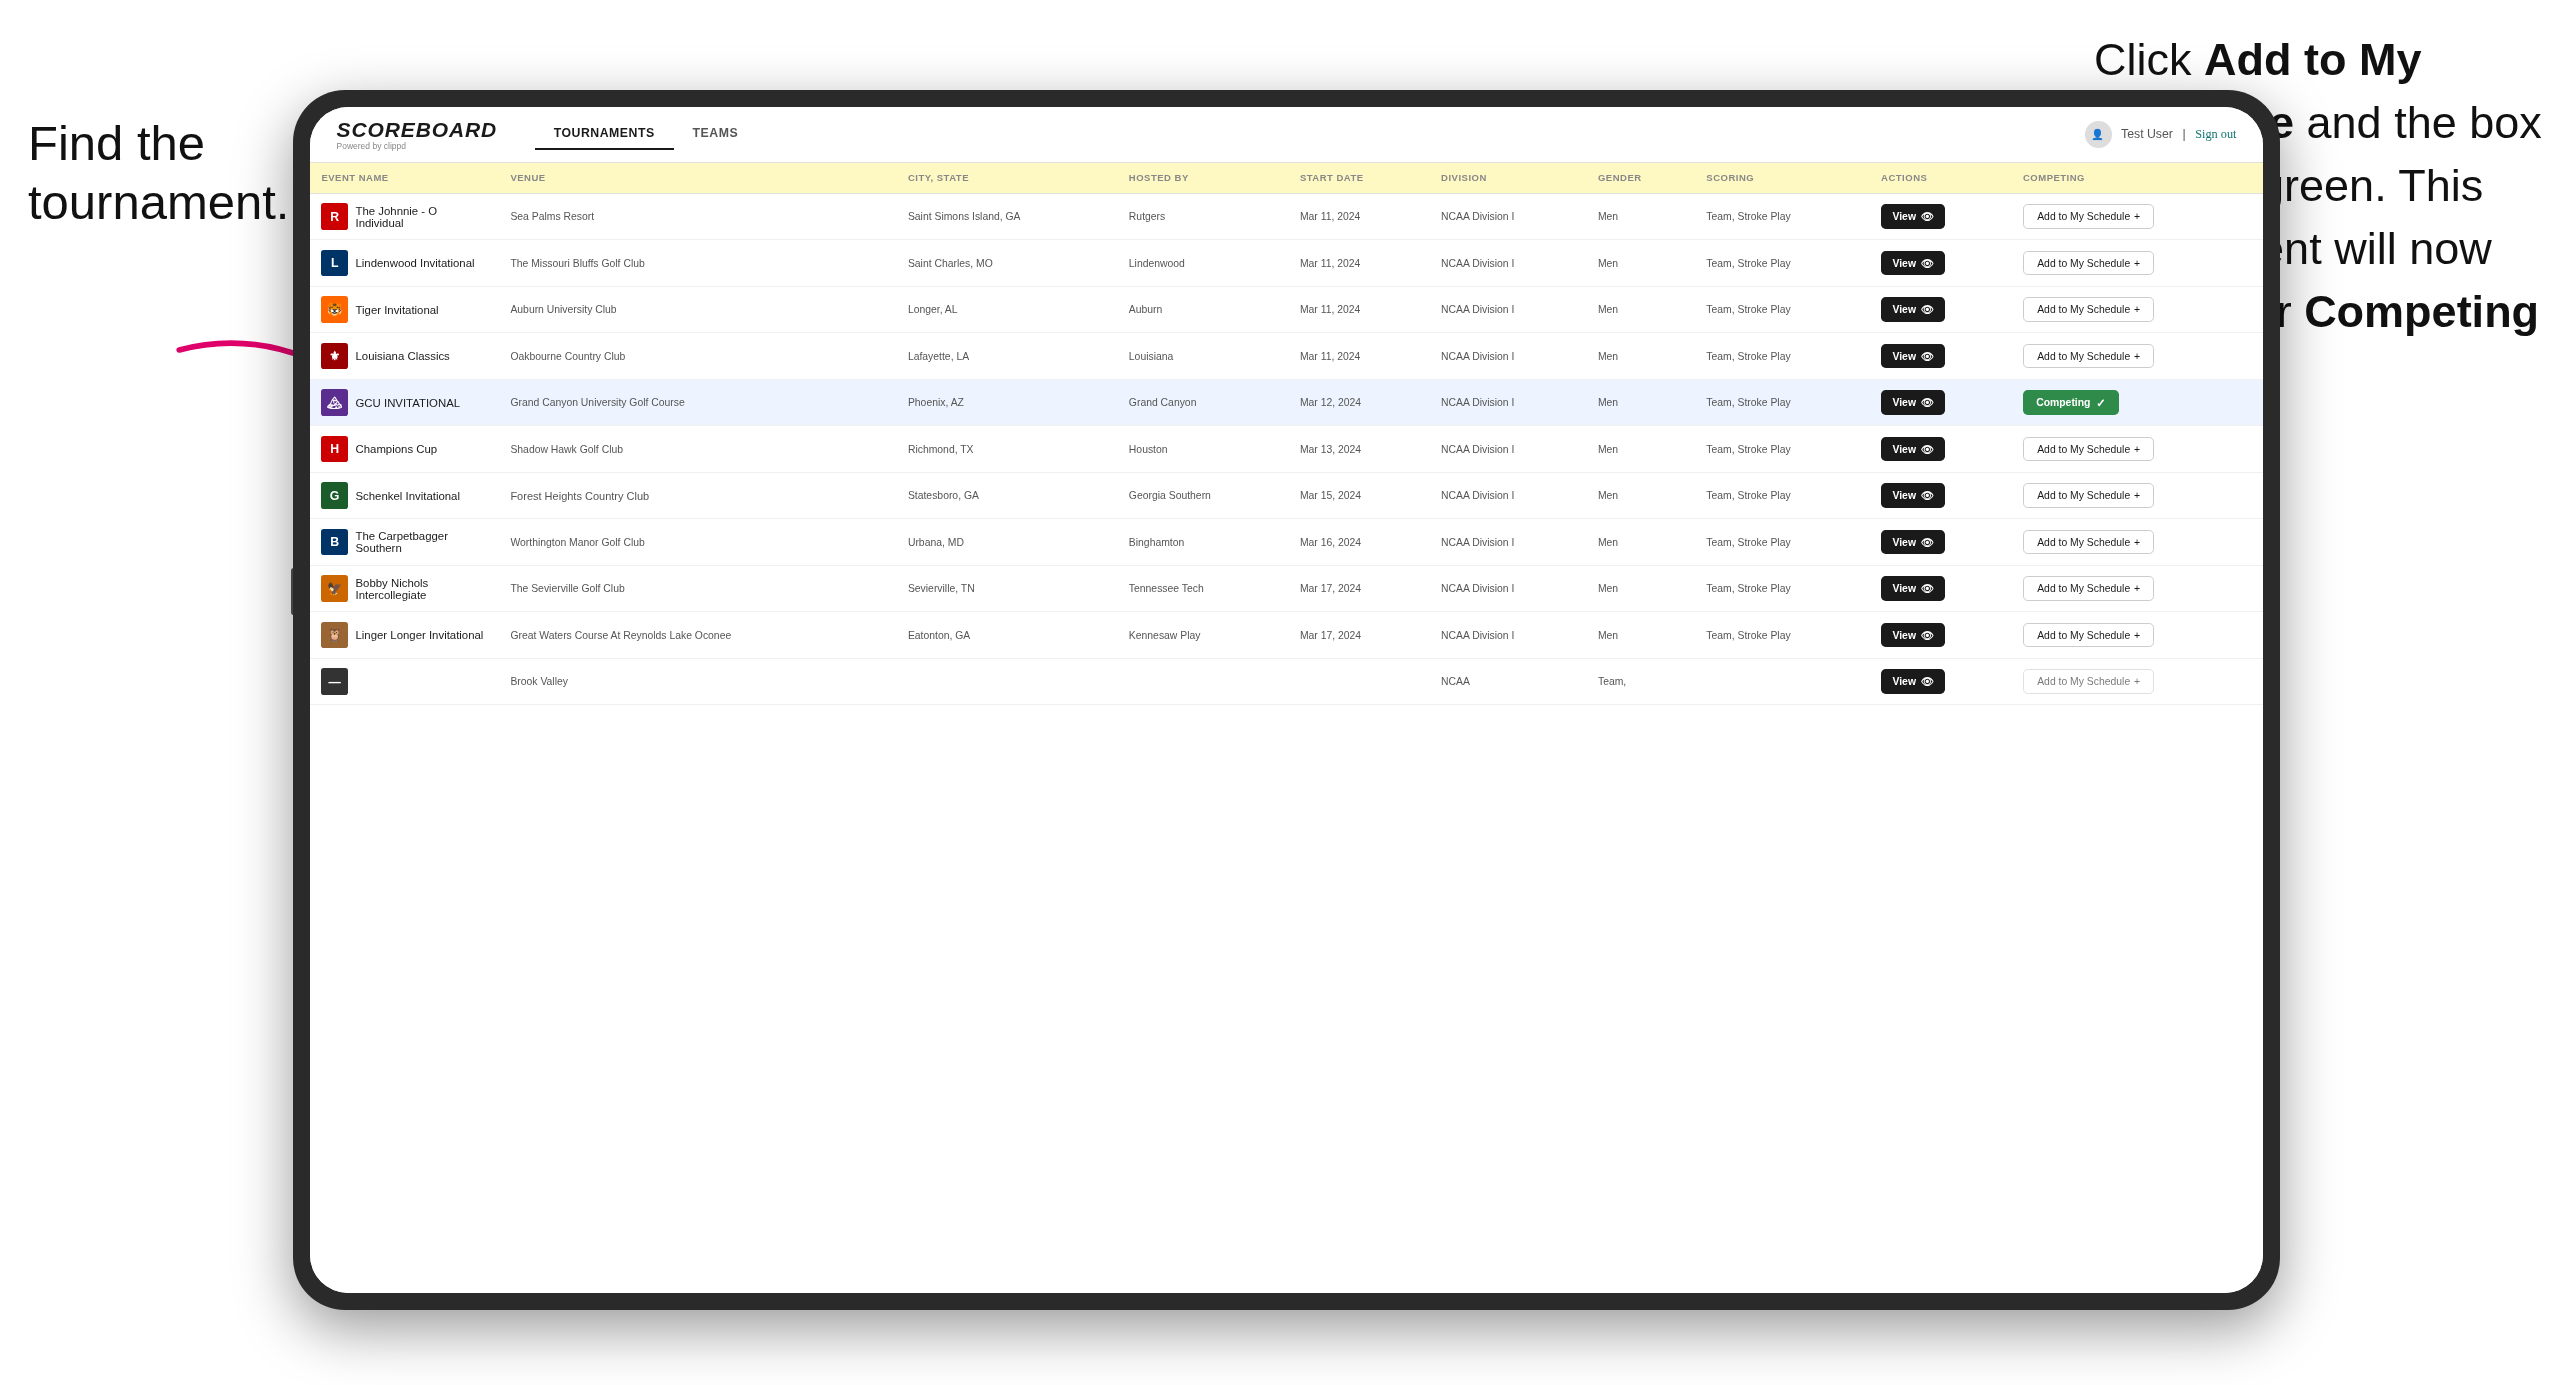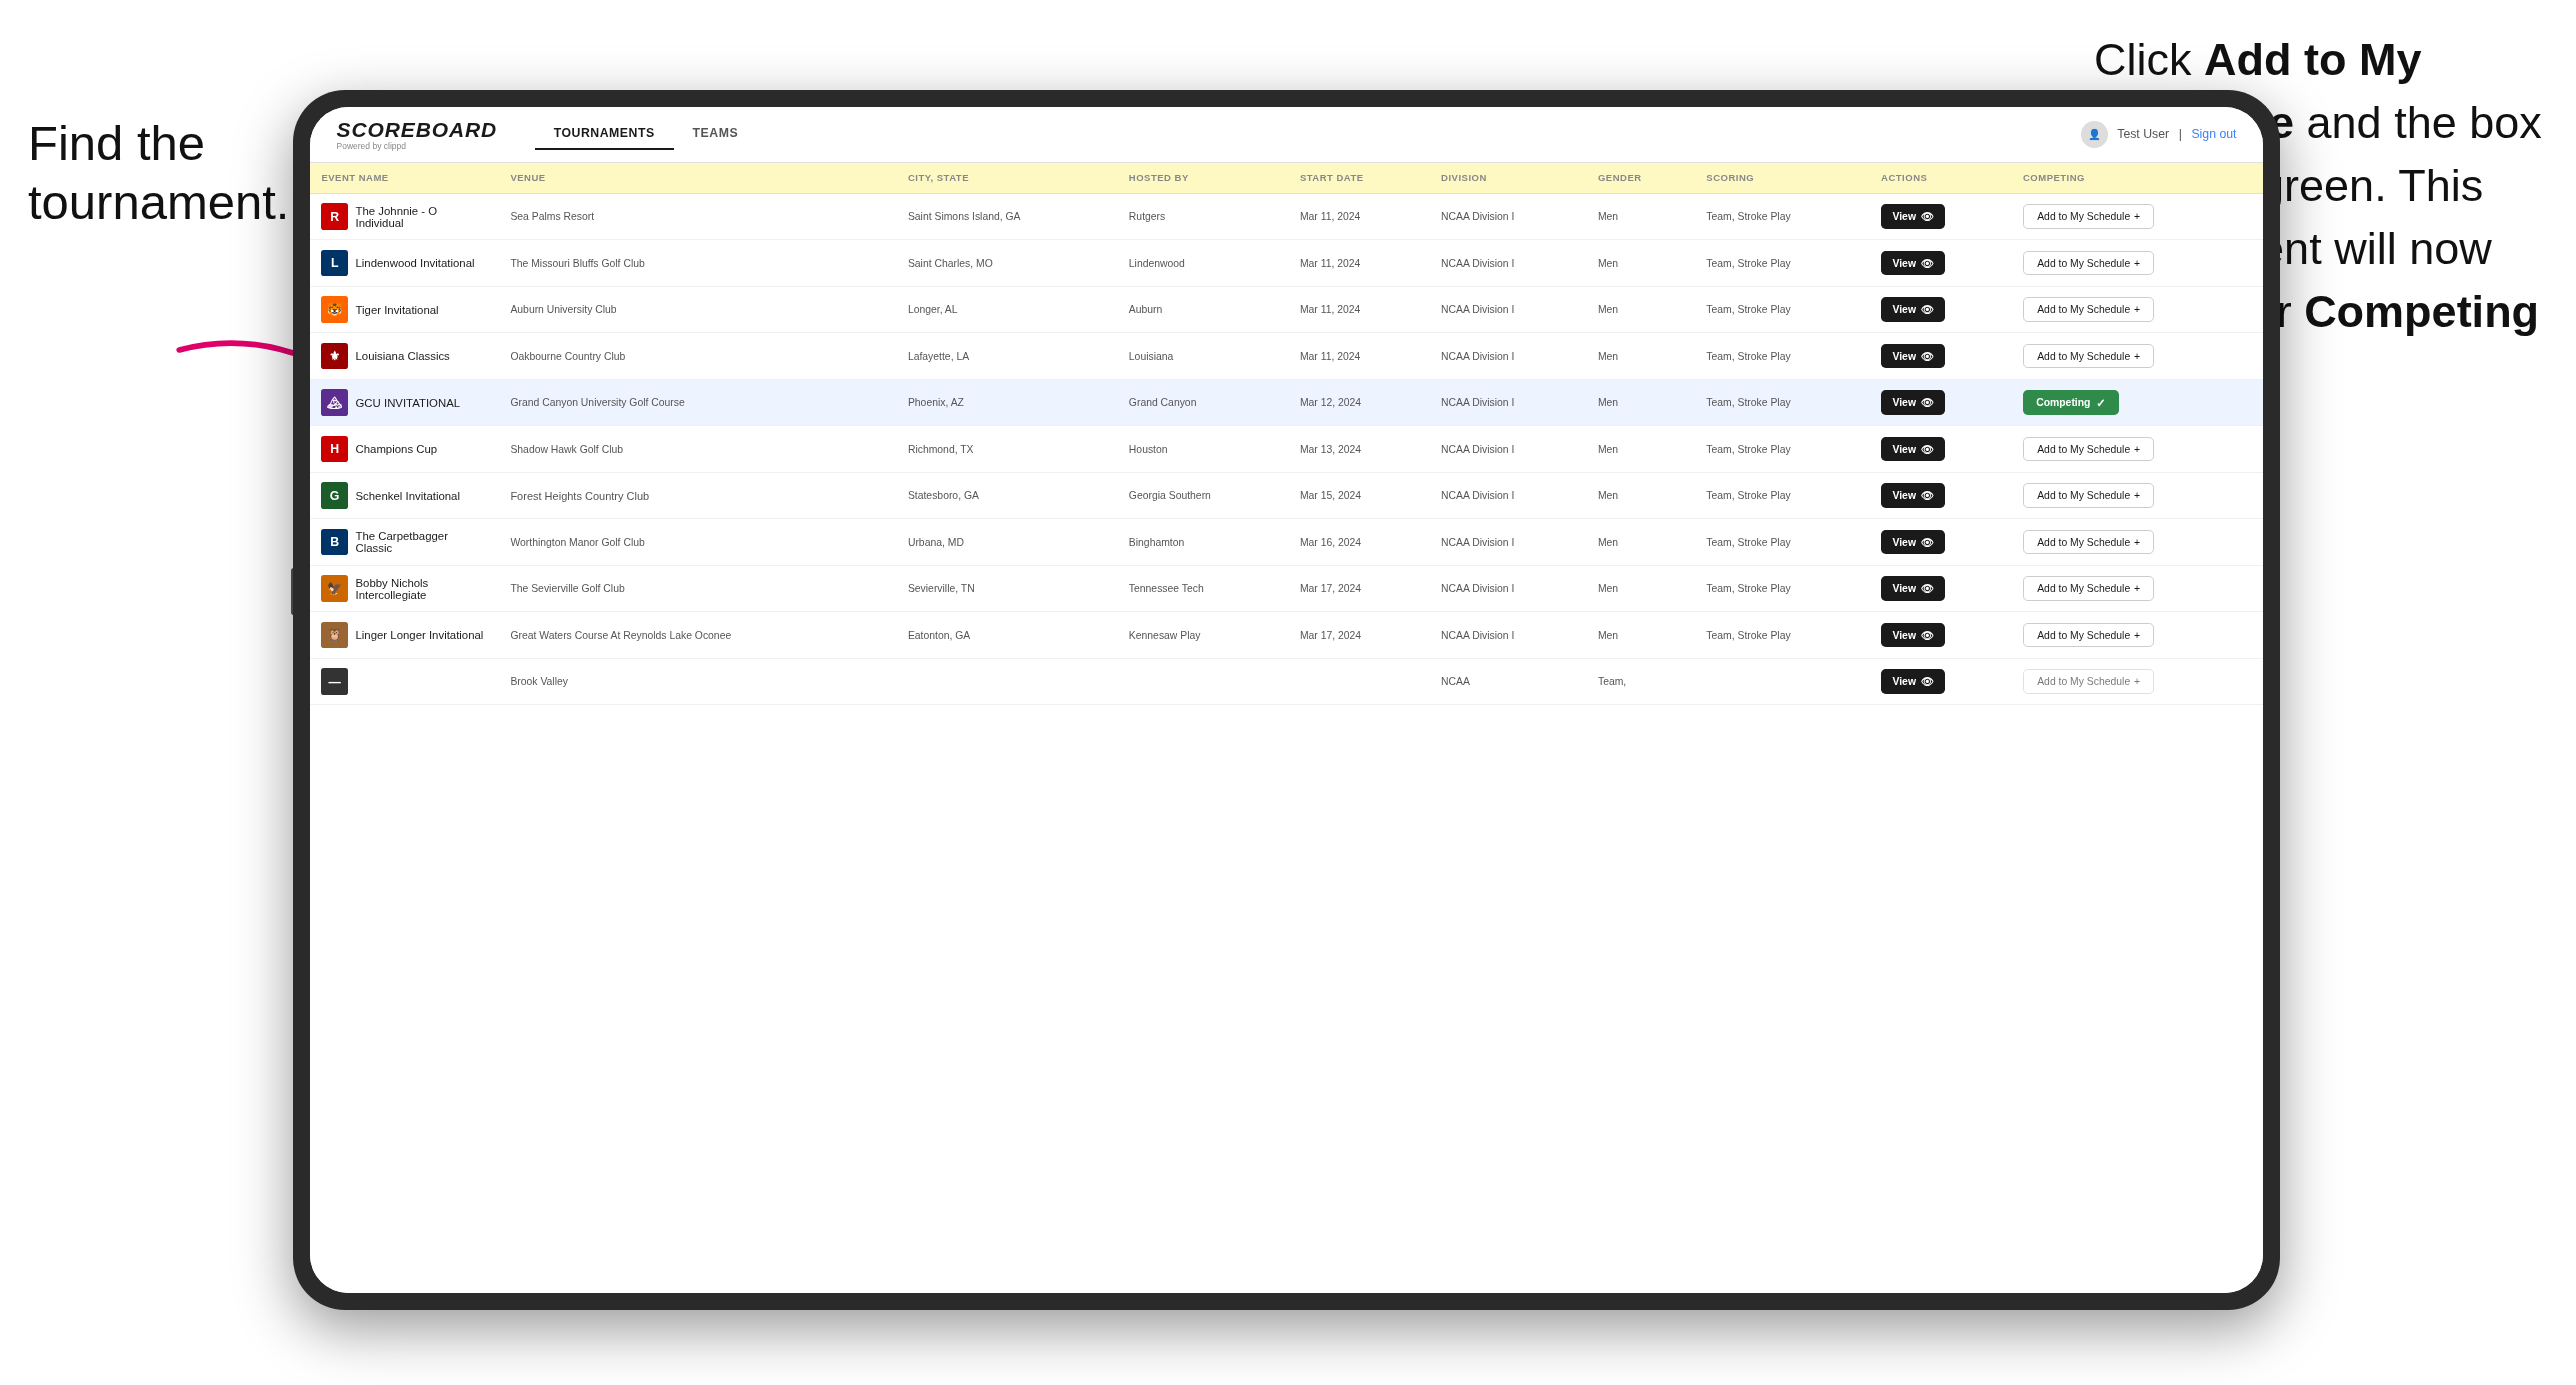--- a/index.html
+++ b/index.html
@@ -314,21 +314,21 @@
         <span class="logo-sub">Powered by clippd</span>
       </div>
       <nav class="nav-tabs">
         <div class="nav-tab active">TOURNAMENTS</div>
         <div class="nav-tab">TEAMS</div>
       </nav>
       <div class="header-right">
         <div class="user-avatar">👤</div>
         <span>Test User</span>
         <span>|</span>
-        <span style="cursor:pointer; color:#3b82f6;">Sign out</span>
+        <span style="cursor:pointer; color:#0f766e;font-family:Liberation Serif, serif;">Sign out</span>
       </div>
     </div>
 
     <div class="table-container">
       <table>
         <thead>
           <tr>
             <th style="width:189px;">EVENT NAME</th>
             <th>VENUE</th>
             <th>CITY, STATE</th>
@@ -524,21 +524,21 @@
       <span>+</span>
     </button>
               </td>
             </tr>
             <tr>
               <td>
     <div class="event-name-cell">
       <div class="team-logo" style="background:#003366; color:#fff; font-weight:bold; font-size:12.3px;">
         B
       </div>
-      <span class="event-name-text">The Carpetbagger Classic</span>
+      <span class="event-name-text">The Carpetbagger Southern</span>
     </div>
               </td>
               <td style="font-size: 10.4px; color: rgb(85, 85, 85);">Worthington Manor Golf Club</td>
               <td style="font-size: 10.4px; color: rgb(85, 85, 85);">Urbana, MD</td>
               <td style="font-size: 10.4px; color: rgb(85, 85, 85);">Binghamton</td>
               <td style="font-size: 10.4px; color: rgb(85, 85, 85);">Mar 16, 2024</td>
               <td style="font-size: 10.4px; color: rgb(85, 85, 85);">NCAA Division I</td>
               <td style="font-size: 10.4px; color: rgb(85, 85, 85);">Men</td>
               <td style="font-size: 10.4px; color: rgb(85, 85, 85);">Team, Stroke Play</td>
               <td>

